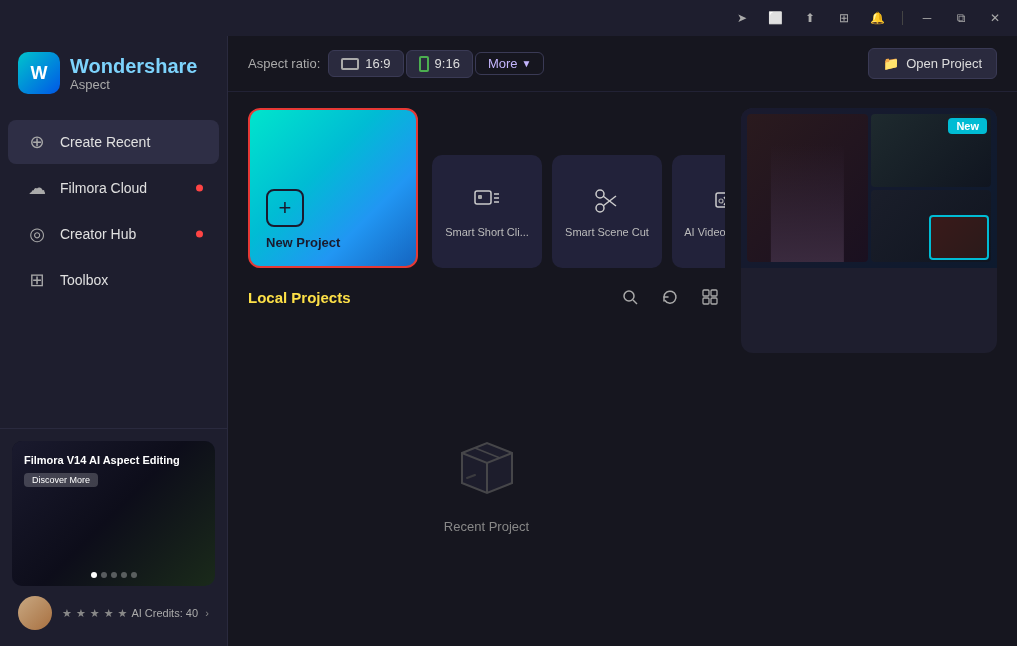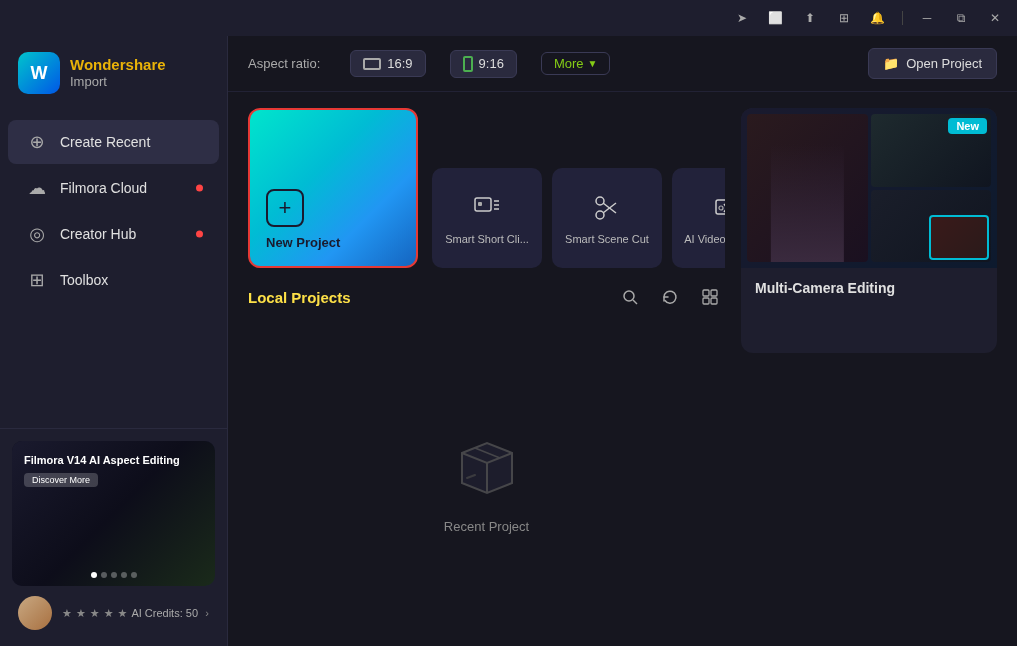--- a/index.html
+++ b/index.html
@@ -79,23 +79,23 @@
       justify-content: center;
       color: white;
       font-weight: bold;
       font-size: 18px;
     }
     .logo-text {
       display: flex;
       flex-direction: column;
     }
     .logo-brand {
-      font-size: 15px;
+      font-size: 20px;
       font-weight: 700;
-      color: #eab308;
+      color: #7dd3fc;
       line-height: 1.1;
     }
     .logo-sub {
       font-size: 13px;
       color: #aaa;
     }
     .sidebar-nav {
       flex: 1;
       padding: 8px 0;
     }
@@ -229,21 +229,21 @@
       display: flex;
       flex-direction: column;
       overflow: hidden;
     }
 
     
     .main-toolbar {
       display: flex;
       align-items: center;
       padding: 12px 20px;
-      gap: 24px;
+      gap: 2px;
       border-bottom: 1px solid #222235;
       flex-shrink: 0;
     }
     .toolbar-label {
       font-size: 13px;
       color: #aaa;
       margin-right: 6px;
     }
     .ratio-btn {
       display: flex;
@@ -273,21 +273,21 @@
     .more-btn {
       display: flex;
       align-items: center;
       gap: 4px;
       background: transparent;
       border: 1px solid #3a3a55;
       border-radius: 6px;
       padding: 3px 12px;
       cursor: pointer;
       font-size: 13px;
-      color: #84cc16;
+      color: #c4b5fd;
     }
     .toolbar-right {
       margin-left: auto;
     }
     .open-project-btn {
       display: flex;
       align-items: center;
       gap: 7px;
       background: #2a2a3e;
       border: 1px solid #3a3a55;
@@ -361,21 +361,21 @@
       justify-content: flex-end;
       gap: 0;
     }
     .feature-row {
       display: flex;
       gap: 10px;
       align-items: flex-end;
     }
     .feature-card {
       width: 110px;
-      height: 100px;
+      height: 113px;
       background: #22223a;
       border-radius: 10px;
       display: flex;
       flex-direction: column;
       align-items: center;
       justify-content: center;
       gap: 6px;
       cursor: pointer;
       padding: 10px 6px;
       flex-shrink: 0;
@@ -537,21 +537,21 @@
   </div>
 </div>
 
 <div class="app-body">
 
   <div class="sidebar">
     <div class="sidebar-logo">
       <div class="logo-icon">W</div>
       <div class="logo-text">
         <span class="logo-brand">Wondershare</span>
-        <span class="logo-sub">Import</span>
+        <span class="logo-sub">Aspect</span>
       </div>
     </div>
 
     <div class="sidebar-nav">
       <div class="nav-item active">
         <span class="nav-icon">⊕</span>
         <span class="nav-label">Create Recent</span>
       </div>
       <div class="nav-item">
         <span class="nav-icon">☁</span>
@@ -588,21 +588,21 @@
         </div>
       </div>
       <div class="sidebar-user">
         <div class="user-avatar"></div>
         <div class="user-credits-row">
           <span class="credit-star">★</span>
           <span class="credit-star">★</span>
           <span class="credit-star">★</span>
           <span class="credit-star">★</span>
           <span class="credit-star">★</span>
-          <span class="user-credits">AI Credits: 50</span>
+          <span class="user-credits">AI Credits: 40</span>
           <span class="user-credits-more">›</span>
         </div>
       </div>
     </div>
   </div>
 
   <div class="main-content">
 
     <div class="main-toolbar">
       <span class="toolbar-label">Aspect ratio:</span>
@@ -726,21 +726,20 @@
               <div class="cam-cell cam-cell-1" style="background: linear-gradient(135deg, #2a1a1e 0%, #1a1020 100%); position:relative;">
 
                 <div style="position:absolute;bottom:0;left:50%;transform:translateX(-50%);width:60%;height:80%;background:linear-gradient(to top,#3a2a3e,transparent);border-radius:4px 4px 0 0;"></div>
               </div>
               <div class="cam-cell cam-cell-2" style="background: linear-gradient(135deg, #1e2a2e, #101520);"></div>
               <div class="cam-cell cam-cell-3" style="background: linear-gradient(135deg, #1a1e2a, #101520);"></div>
             </div>
             <div class="cam-cell-active"></div>
           </div>
           <div class="showcase-info">
-            <div class="showcase-title">Multi-Camera Editing</div>
           </div>
 
         </div>
       </div>
 
     </div>
   </div>
 </div>
 
 </body></html>

